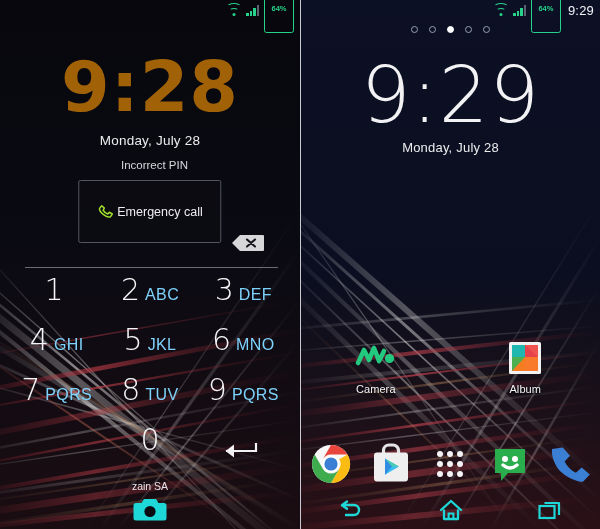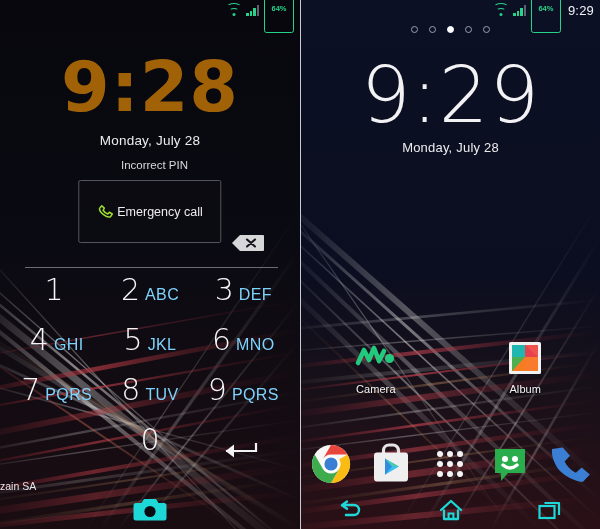--- a/index.html
+++ b/index.html
@@ -51,21 +51,21 @@
   .bksp{position:absolute;top:234px;left:231px;width:34px;height:18px;z-index:20;}
   .bksp svg{display:block;}
   .kp-rule{position:absolute;top:267px;left:25px;width:253px;height:1px;background:#6b6b74;z-index:20;}
   .keypad{position:absolute;top:275px;left:10px;width:280px;z-index:20;}
   .kp-row{display:flex;}
   .kp-key{flex:1;height:50px;display:flex;align-items:baseline;justify-content:center;gap:5px;}
   .kp-key .num{font-size:30px;color:#f5f5f7;font-weight:300;font-family:"DejaVu Sans",sans-serif;line-height:1;}
   .kp-key .ltr{font-size:16px;color:#7dd3fc;letter-spacing:.4px;}
   .kp-enter{flex:1;height:50px;display:flex;align-items:center;justify-content:center;}
   .kp-blank{flex:1;}
-  .carrier{position:absolute;top:480px;left:0;right:0;color:#e6e6ea;font-size:10.5px;z-index:20;}
+  .carrier{position:absolute;top:480px;left:0;right:0;text-align:center;color:#e6e6ea;font-size:10.5px;z-index:20;}
   .cam-shortcut{position:absolute;top:497px;left:50%;transform:translateX(-50%);z-index:20;}
 
   
   .dots{position:absolute;top:26px;left:0;right:0;display:flex;justify-content:center;gap:11px;z-index:20;}
   .dots b{width:7px;height:7px;border-radius:50%;border:1.3px solid #9aa0b4;display:block;box-sizing:border-box;}
   .dots b.on{background:#ffffff;border-color:#ffffff;}
   .home-clock{position:absolute;top:56px;left:0;right:0;text-align:center;z-index:20;}
   .home-clock .t{font-size:78px;color:#f2f2f4;font-weight:300;letter-spacing:1px;line-height:1;
                  font-family:"DejaVu Sans",sans-serif;}
   .home-clock .d{font-size:13px;color:#ececed;margin-top:6px;letter-spacing:.2px;}

